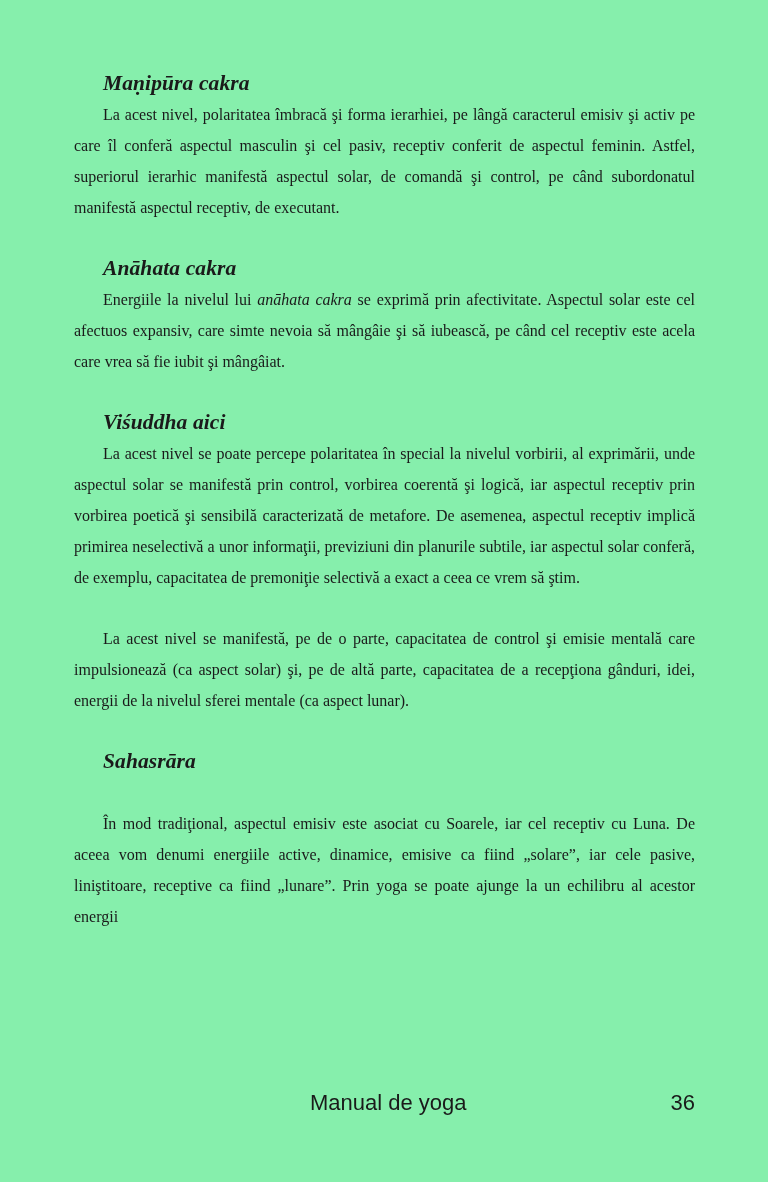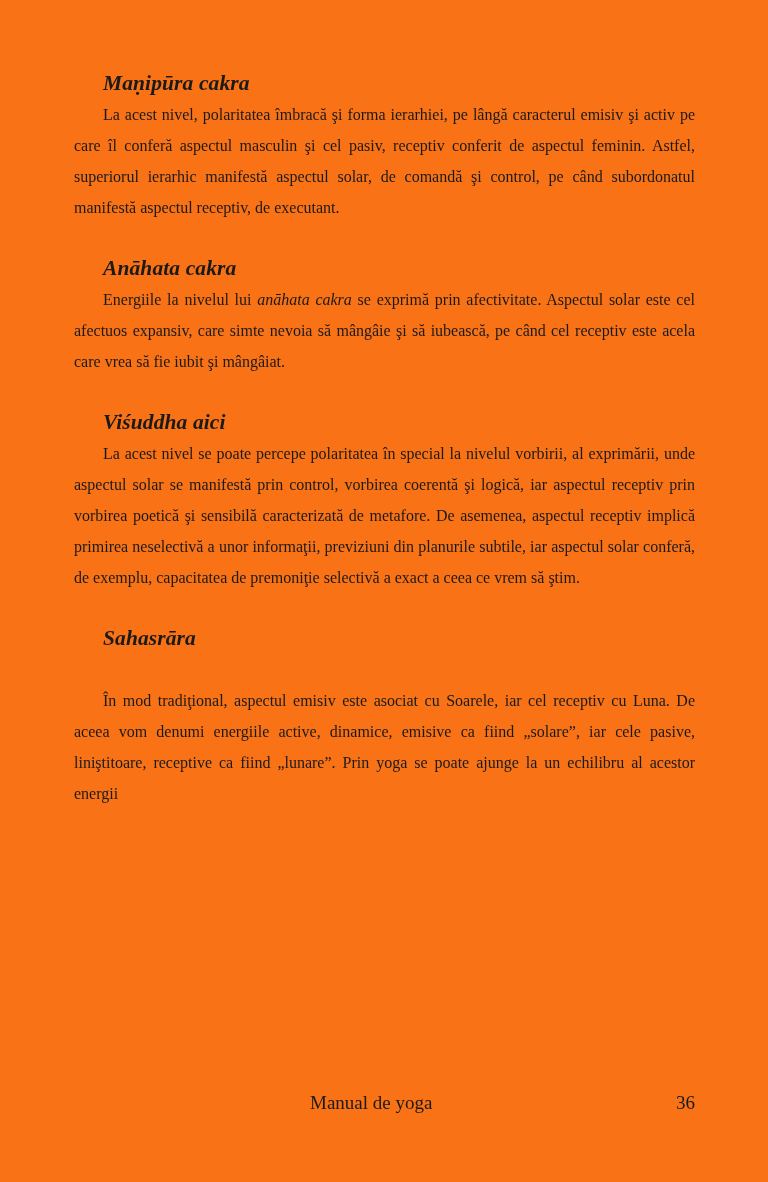--- a/index.html
+++ b/index.html
@@ -16,21 +16,21 @@
     font-family: "Liberation Serif", "DejaVu Serif", serif;
     color: #1a1a1a;
     -webkit-font-smoothing: antialiased;
   }
   .page {
     position: absolute;
     left: 0;
     top: 0;
     width: 768px;
     height: 1182px;
-    background: #f97316;
+    background: #86efac;
   }
   .text-column {
     position: absolute;
     left: 74px;
     top: 68px;
     width: 621px;
   }
   .section {
     margin: 0 0 0 0;
   }
@@ -61,22 +61,22 @@
   }
   .para em {
     font-style: italic;
   }
   .footer {
     position: absolute;
     left: 74px;
     top: 1088px;
     width: 621px;
     height: 30px;
-    font-family: Liberation Serif, serif;
-    font-size: 19px;
+    font-family: Liberation Sans, sans-serif;
+    font-size: 22px;
     line-height: 30px;
     color: #1a1a1a;
   }
   .footer-title {
     position: absolute;
     left: 236px;
     top: 0;
     white-space: nowrap;
   }
   .footer-pageno {
@@ -103,20 +103,21 @@
       <div class="heading">Anāhata cakra</div>
       <p class="para">Energiile la nivelul lui <em>anāhata cakra</em> se exprimă prin afectivitate. Aspectul solar este cel afectuos expansiv, care simte nevoia să mângâie şi să iubească, pe când cel receptiv este acela care vrea să fie iubit şi mângâiat.</p>
     </div>
 
     <div class="section">
       <div class="heading">Viśuddha aici</div>
       <p class="para">La acest nivel se poate percepe polaritatea în special la nivelul vorbirii, al exprimării, unde aspectul solar se manifestă prin control, vorbirea coerentă şi logică, iar aspectul receptiv prin vorbirea poetică şi sensibilă caracterizată de metafore. De asemenea, aspectul receptiv implică primirea neselectivă a unor informaţii, previziuni din planurile subtile, iar aspectul solar conferă, de exemplu, capacitatea de premoniţie selectivă a exact a ceea ce vrem să ştim.</p>
     </div>
 
     <div class="section">
+      <p class="para">La acest nivel se manifestă, pe de o parte, capacitatea de control şi emisie mentală care impulsionează (ca aspect solar) şi, pe de altă parte, capacitatea de a recepţiona gânduri, idei, energii de la nivelul sferei mentale (ca aspect lunar).</p>
     </div>
 
     <div class="section">
       <div class="heading">Sahasrāra</div>
     </div>
 
     <p class="para no-indent-gap">În mod tradiţional, aspectul emisiv este asociat cu Soarele, iar cel receptiv cu Luna. De aceea vom denumi energiile active, dinamice, emisive ca fiind „solare”, iar cele pasive, liniştitoare, receptive ca fiind „lunare”. Prin yoga se poate ajunge la un echilibru al acestor energii</p>
 
   </div>
 

